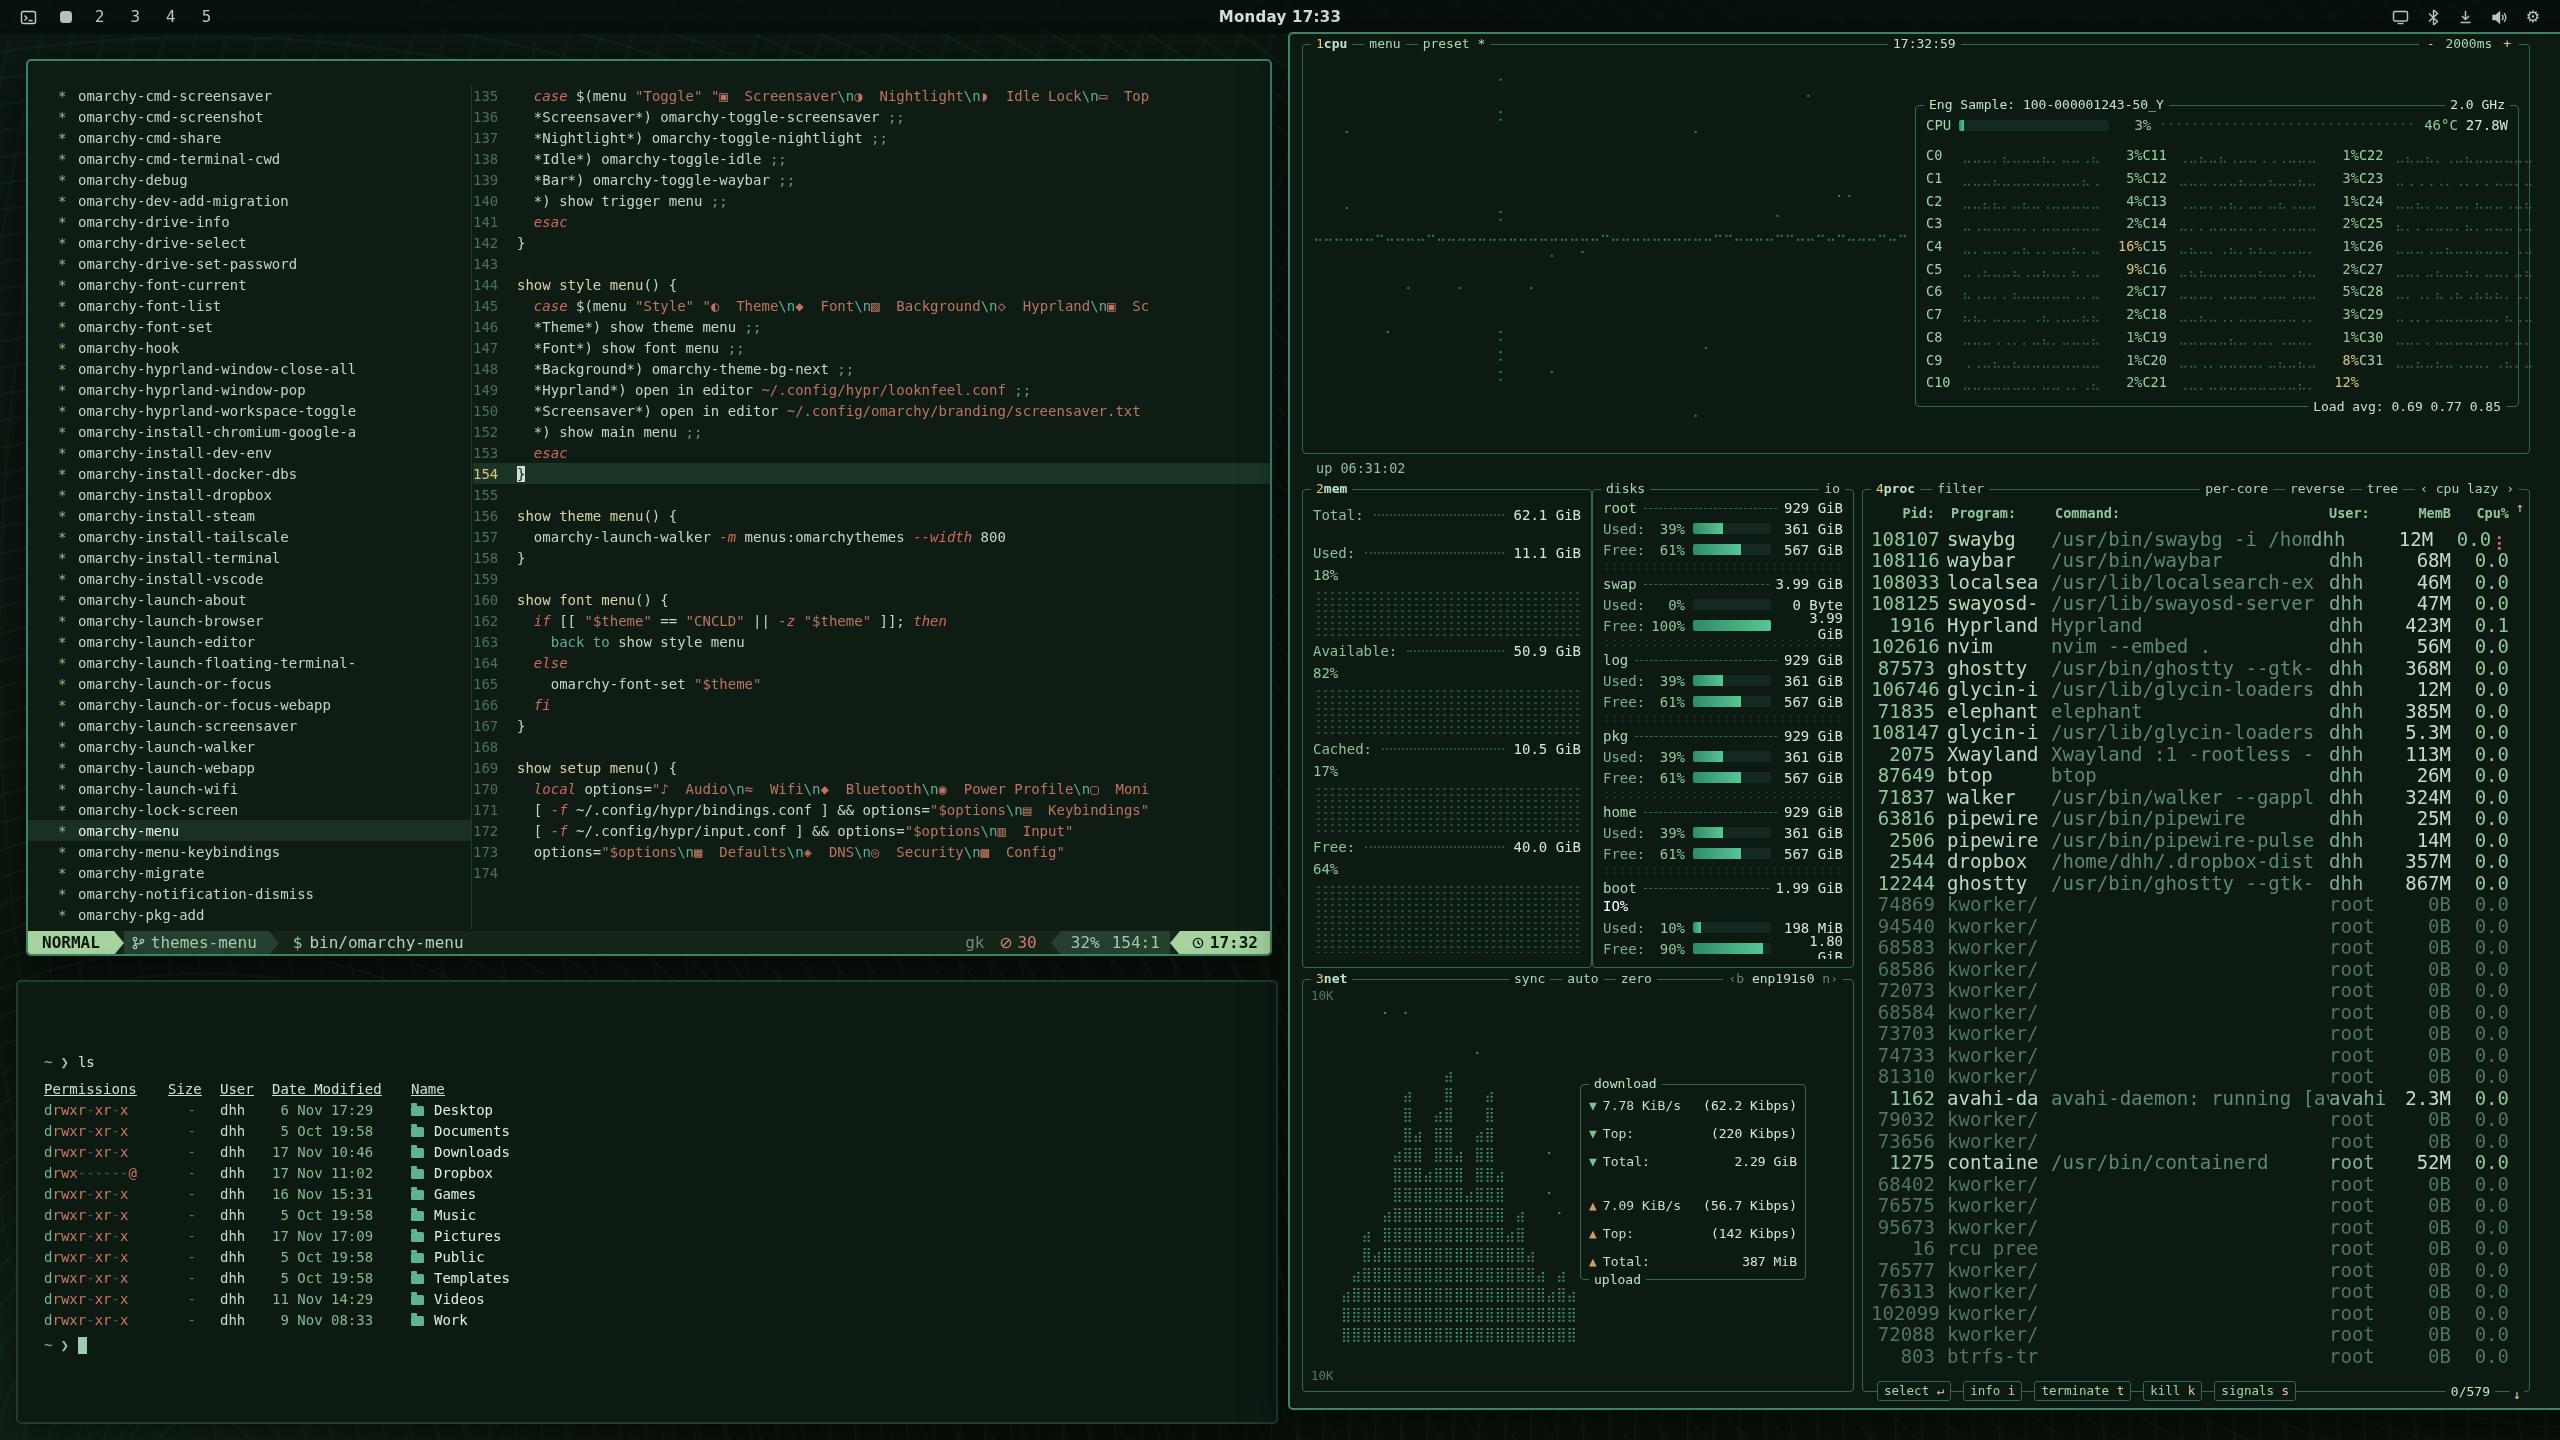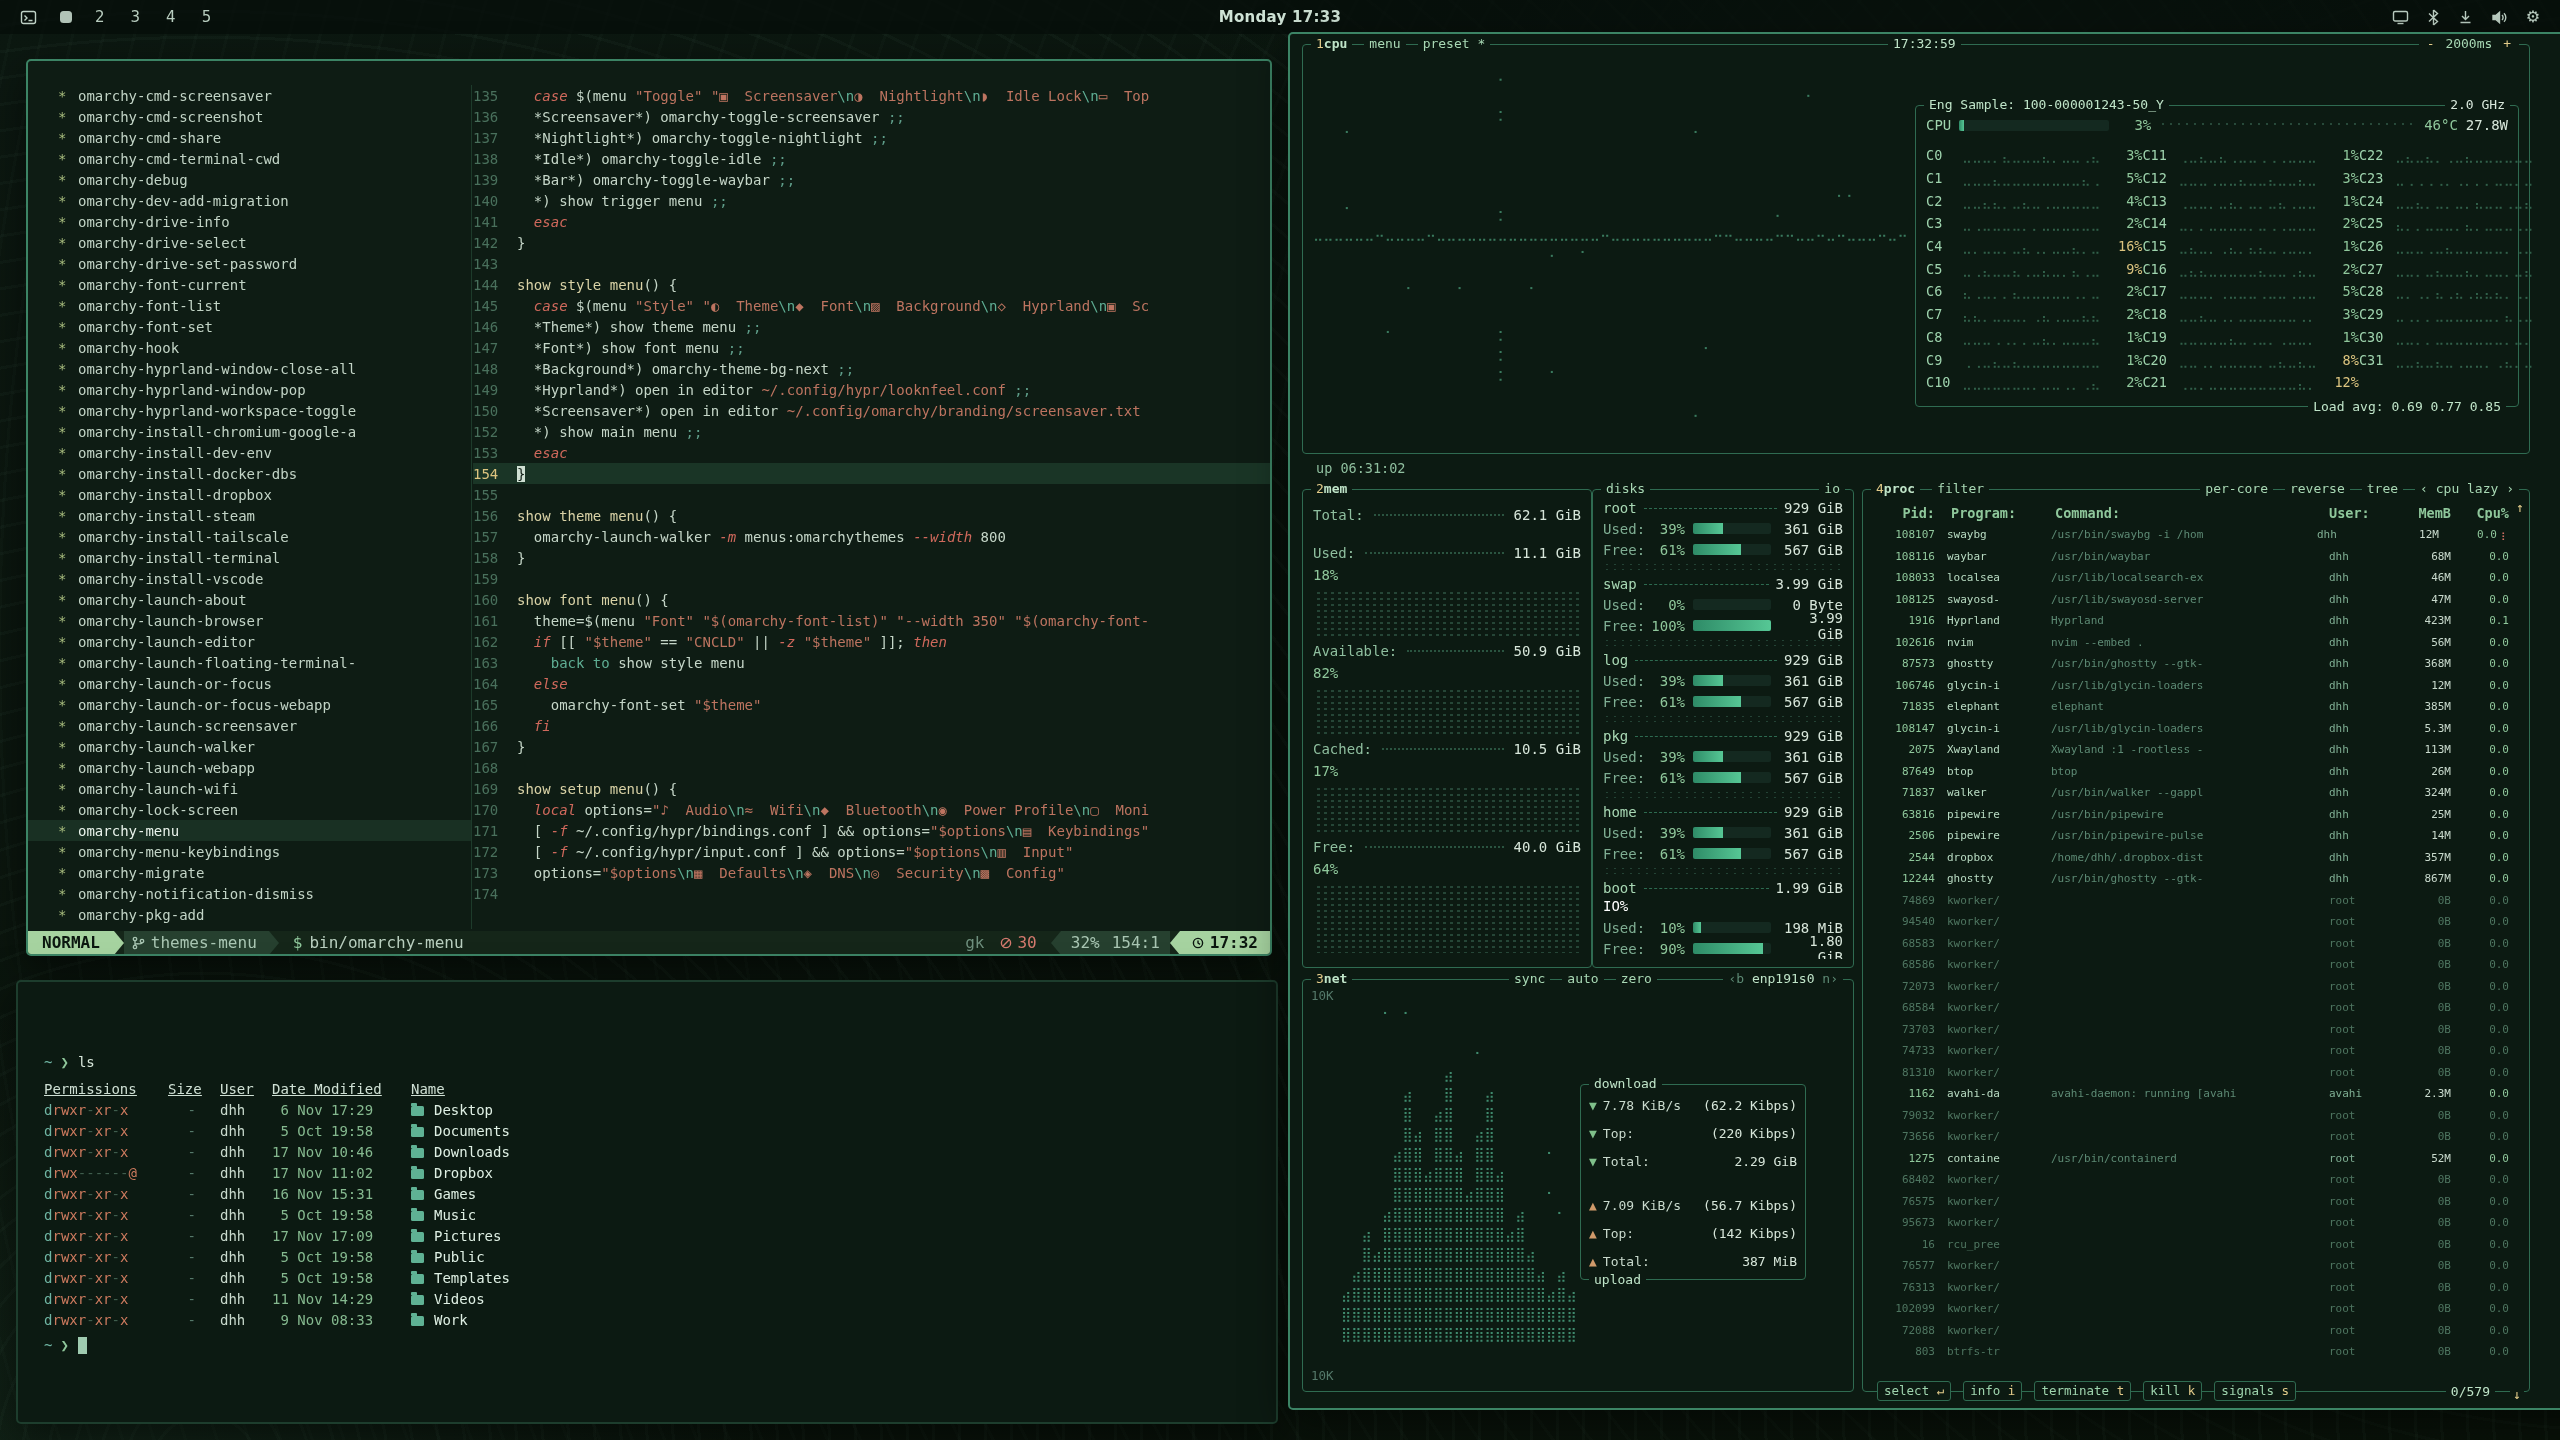--- a/index.html
+++ b/index.html
@@ -190,21 +190,21 @@
 #proc-head{position:absolute;left:8px;right:20px;top:12px;height:22px;display:flex;align-items:center;color:#8fc79b;font-weight:bold;font-size:13.5px}
 #proc-head .ph-pid{width:64px;text-align:right}
 #proc-head .ph-prog{width:104px;margin-left:16px}
 #proc-head .ph-cmd{flex:1}
 #proc-head .ph-user{width:62px}
 #proc-head .ph-mem{width:60px;text-align:right}
 #proc-head .ph-cpu{width:58px;text-align:right}
 .p-up{position:absolute;right:5px;top:10px;color:#e2cb8a;font-size:13px}
 .p-down{position:absolute;right:5px;bottom:-11px;background:#0c1a12;padding:0 3px;color:#e2cb8a;font-size:13px}
 #proc-rows{position:absolute;left:8px;right:20px;top:38px;bottom:18px;overflow:hidden}
-.p-row{height:21.5px;display:flex;align-items:flex-start;font-size:11px;white-space:pre}
+.p-row{height:21.5px;display:flex;align-items:flex-end;font-size:19px;white-space:pre}
 .p-pid{width:64px;text-align:right;color:#8fc79b;flex:none}
 .p-prog{width:104px;margin-left:12px;color:#b9dcc3;flex:none;overflow:hidden}
 .p-cmd{flex:1;color:#5d8a74;overflow:hidden}
 .p-user{width:62px;color:#7fae93;flex:none}
 .p-mem{width:60px;text-align:right;color:#c9dacd;flex:none}
 .p-cpu{width:58px;text-align:right;color:#8fc79b;flex:none}
 .p-row.dimrow .p-pid,.p-row.dimrow .p-prog,.p-row.dimrow .p-user,.p-row.dimrow .p-mem,.p-row.dimrow .p-cpu{color:#4e7560}
 .p-spike{color:#cf6f63;margin-left:4px}
 .proc-foot{top:auto;bottom:-10px;left:14px}
 .proc-foot .lbl{border:1px solid #2f6b51;border-radius:3px;font-size:12.5px;padding:0 6px;color:#9fd4ae}
@@ -401,24 +401,20 @@
         </div>
         <div class="c-row">
           <span class="c-ln">159</span>
           <span class="c-tx"></span>
         </div>
         <div class="c-row">
           <span class="c-ln">160</span>
           <span class="c-tx"><span class="sy-f">show_font_menu</span><span class="sy-t">() {</span></span>
         </div>
         <div class="c-row">
-          <span class="c-ln">161</span>
-          <span class="c-tx"><span class="sy-t">  theme=$(menu </span><span class="sy-s">"Font" "$(omarchy-font-list)" "--width 350" "$(omarchy-font-</span></span>
-        </div>
-        <div class="c-row">
           <span class="c-ln">162</span>
           <span class="c-tx"><span class="sy-k">  if </span><span class="sy-t">[[ </span><span class="sy-s">"$theme"</span><span class="sy-t"> == </span><span class="sy-s">"CNCLD"</span><span class="sy-t"> || </span><span class="sy-k">-z</span><span class="sy-t"> </span><span class="sy-s">"$theme"</span><span class="sy-t"> ]]; </span><span class="sy-k">then</span></span>
         </div>
         <div class="c-row">
           <span class="c-ln">163</span>
           <span class="c-tx"><span class="sy-v">    back_to</span><span class="sy-t"> show_style_menu</span></span>
         </div>
         <div class="c-row">
           <span class="c-ln">164</span>
           <span class="c-tx"><span class="sy-k">  else</span></span>

